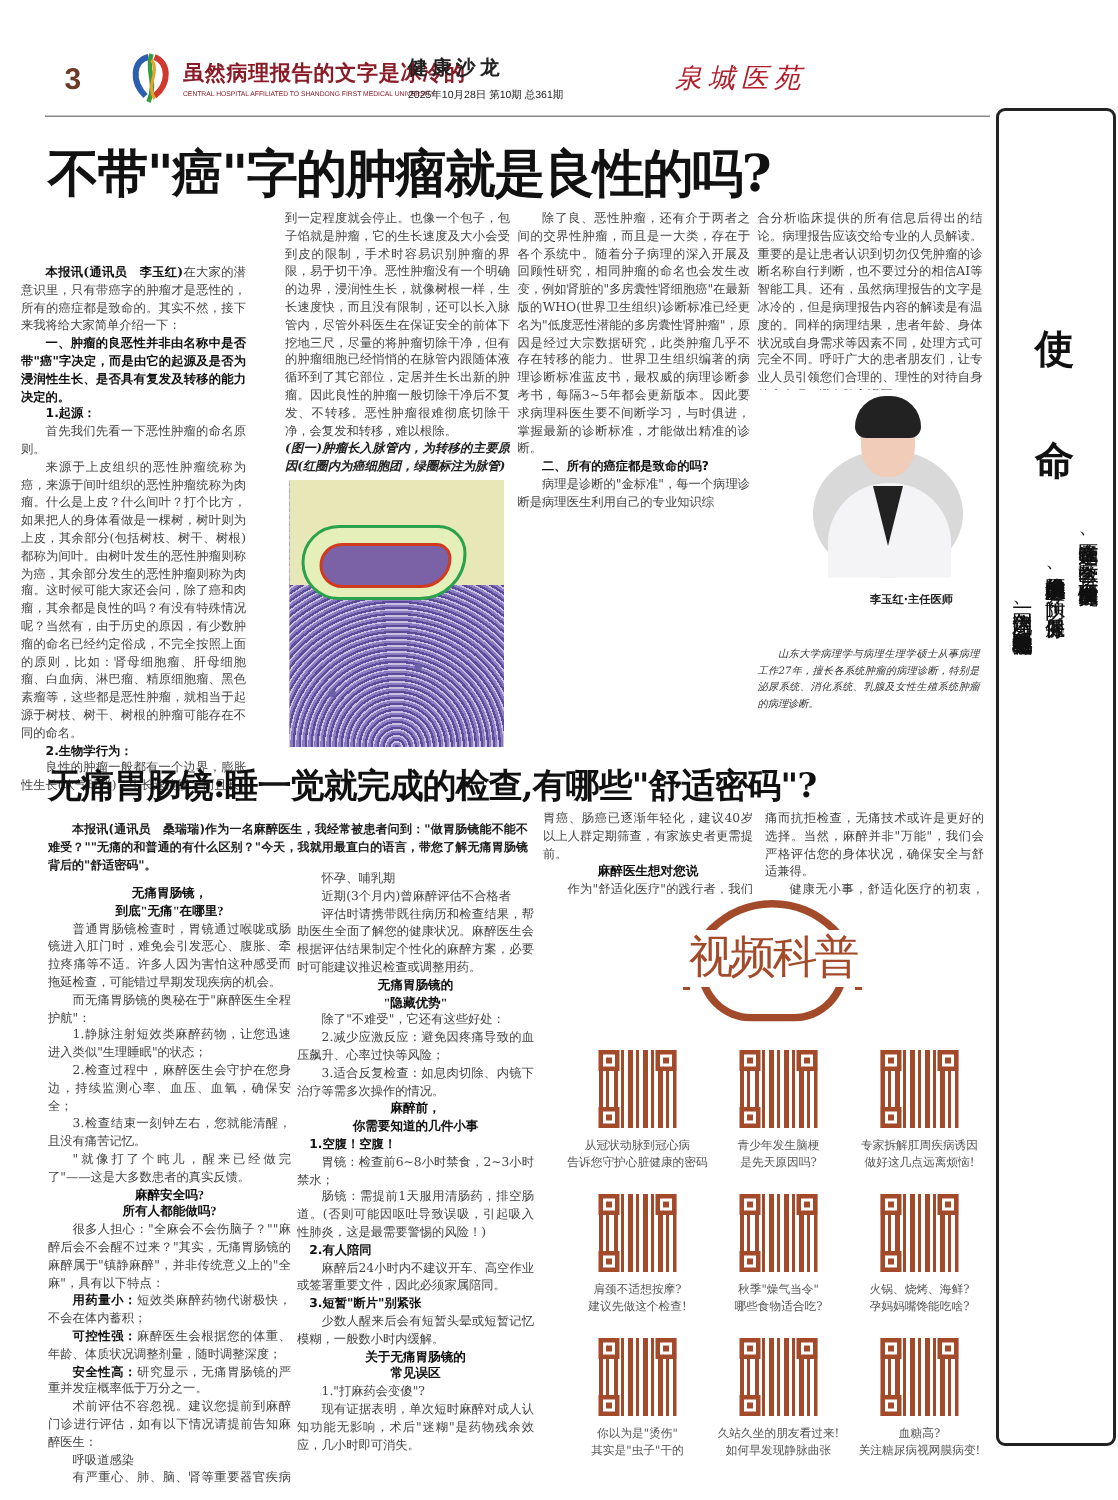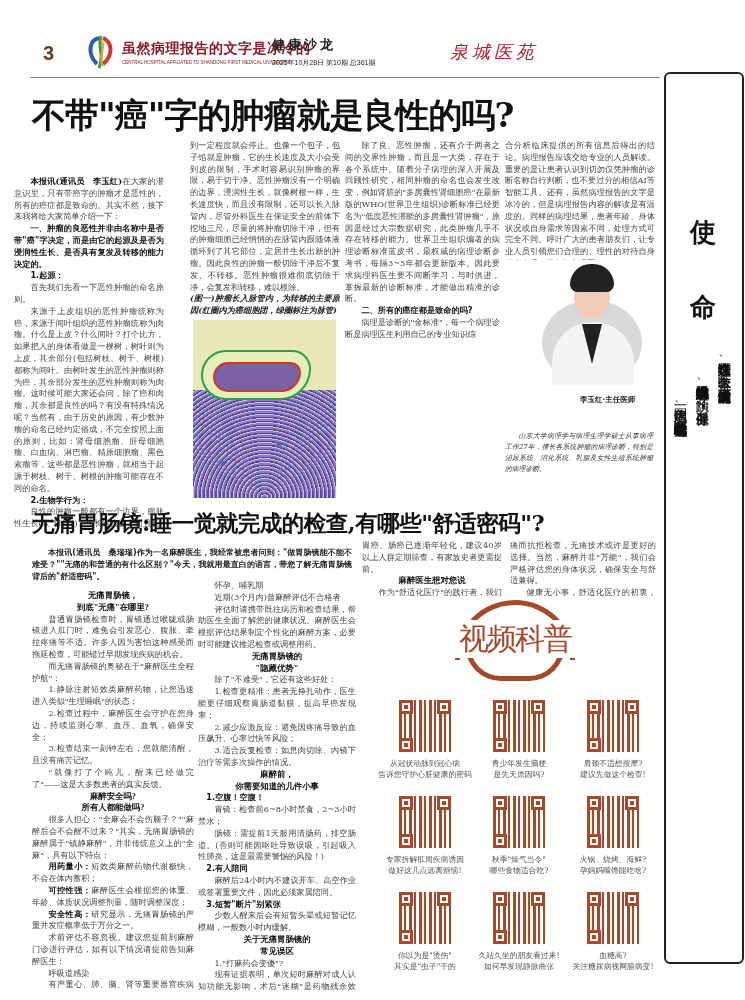--- a/index.html
+++ b/index.html
@@ -163,21 +163,20 @@
 
 </div>
 
 <div class="col" style="left:198px; top:580px; width:158px; height:410px;">
   <p>怀孕、哺乳期</p>
   <p>近期(3个月内)曾麻醉评估不合格者</p>
   <p>评估时请携带既往病历和检查结果，帮助医生全面了解您的健康状况。麻醉医生会根据评估结果制定个性化的麻醉方案，必要时可能建议推迟检查或调整用药。</p>
   <p class="center-head">无痛胃肠镜的</p>
   <p class="center-head">"隐藏优势"</p>
   <p>除了"不难受"，它还有这些好处：</p>
-  <p>1.检查更精准：患者无挣扎动作，医生能更仔细观察胃肠道黏膜，提高早癌发现率；</p>
   <p>2.减少应激反应：避免因疼痛导致的血压飙升、心率过快等风险；</p>
   <p>3.适合反复检查：如息肉切除、内镜下治疗等需多次操作的情况。</p>
   <p class="center-head">麻醉前，</p>
   <p class="center-head">你需要知道的几件小事</p>
   <p class="bold-sub" style="text-indent:1em">1.空腹！空腹！</p>
   <p>胃镜：检查前6~8小时禁食，2~3小时禁水；</p>
   <p>肠镜：需提前1天服用清肠药，排空肠道。(否则可能因呕吐导致误吸，引起吸入性肺炎，这是最需要警惕的风险！)</p>
   <p class="bold-sub" style="text-indent:1em">2.有人陪同</p>
   <p>麻醉后24小时内不建议开车、高空作业或签署重要文件，因此必须家属陪同。</p>
   <p class="bold-sub" style="text-indent:1em">3.短暂"断片"别紧张</p>
@@ -229,42 +228,42 @@
         <div>是先天原因吗?</div>
       </div>
   </div>
   <div class="qr-item">
     <div class="qr">
         <span class="finder f1"></span>
         <span class="finder f2"></span>
         <span class="finder f3"></span>
       </div>
     <div class="qr-cap">
+        <div>专家拆解肛周疾病诱因</div>
+        <div>做好这几点远离烦恼!</div>
+      </div>
+  </div>
+  <div class="qr-item">
+    <div class="qr">
+        <span class="finder f1"></span>
+        <span class="finder f2"></span>
+        <span class="finder f3"></span>
+      </div>
+    <div class="qr-cap">
         <div>肩颈不适想按摩?</div>
         <div>建议先做这个检查!</div>
       </div>
   </div>
   <div class="qr-item">
     <div class="qr">
         <span class="finder f1"></span>
         <span class="finder f2"></span>
         <span class="finder f3"></span>
       </div>
     <div class="qr-cap">
-        <div>专家拆解肛周疾病诱因</div>
-        <div>做好这几点远离烦恼!</div>
-      </div>
-  </div>
-  <div class="qr-item">
-    <div class="qr">
-        <span class="finder f1"></span>
-        <span class="finder f2"></span>
-        <span class="finder f3"></span>
-      </div>
-    <div class="qr-cap">
         <div>秋季"燥气当令"</div>
         <div>哪些食物适合吃?</div>
       </div>
   </div>
   <div class="qr-item">
     <div class="qr">
         <span class="finder f1"></span>
         <span class="finder f2"></span>
         <span class="finder f3"></span>
       </div>

